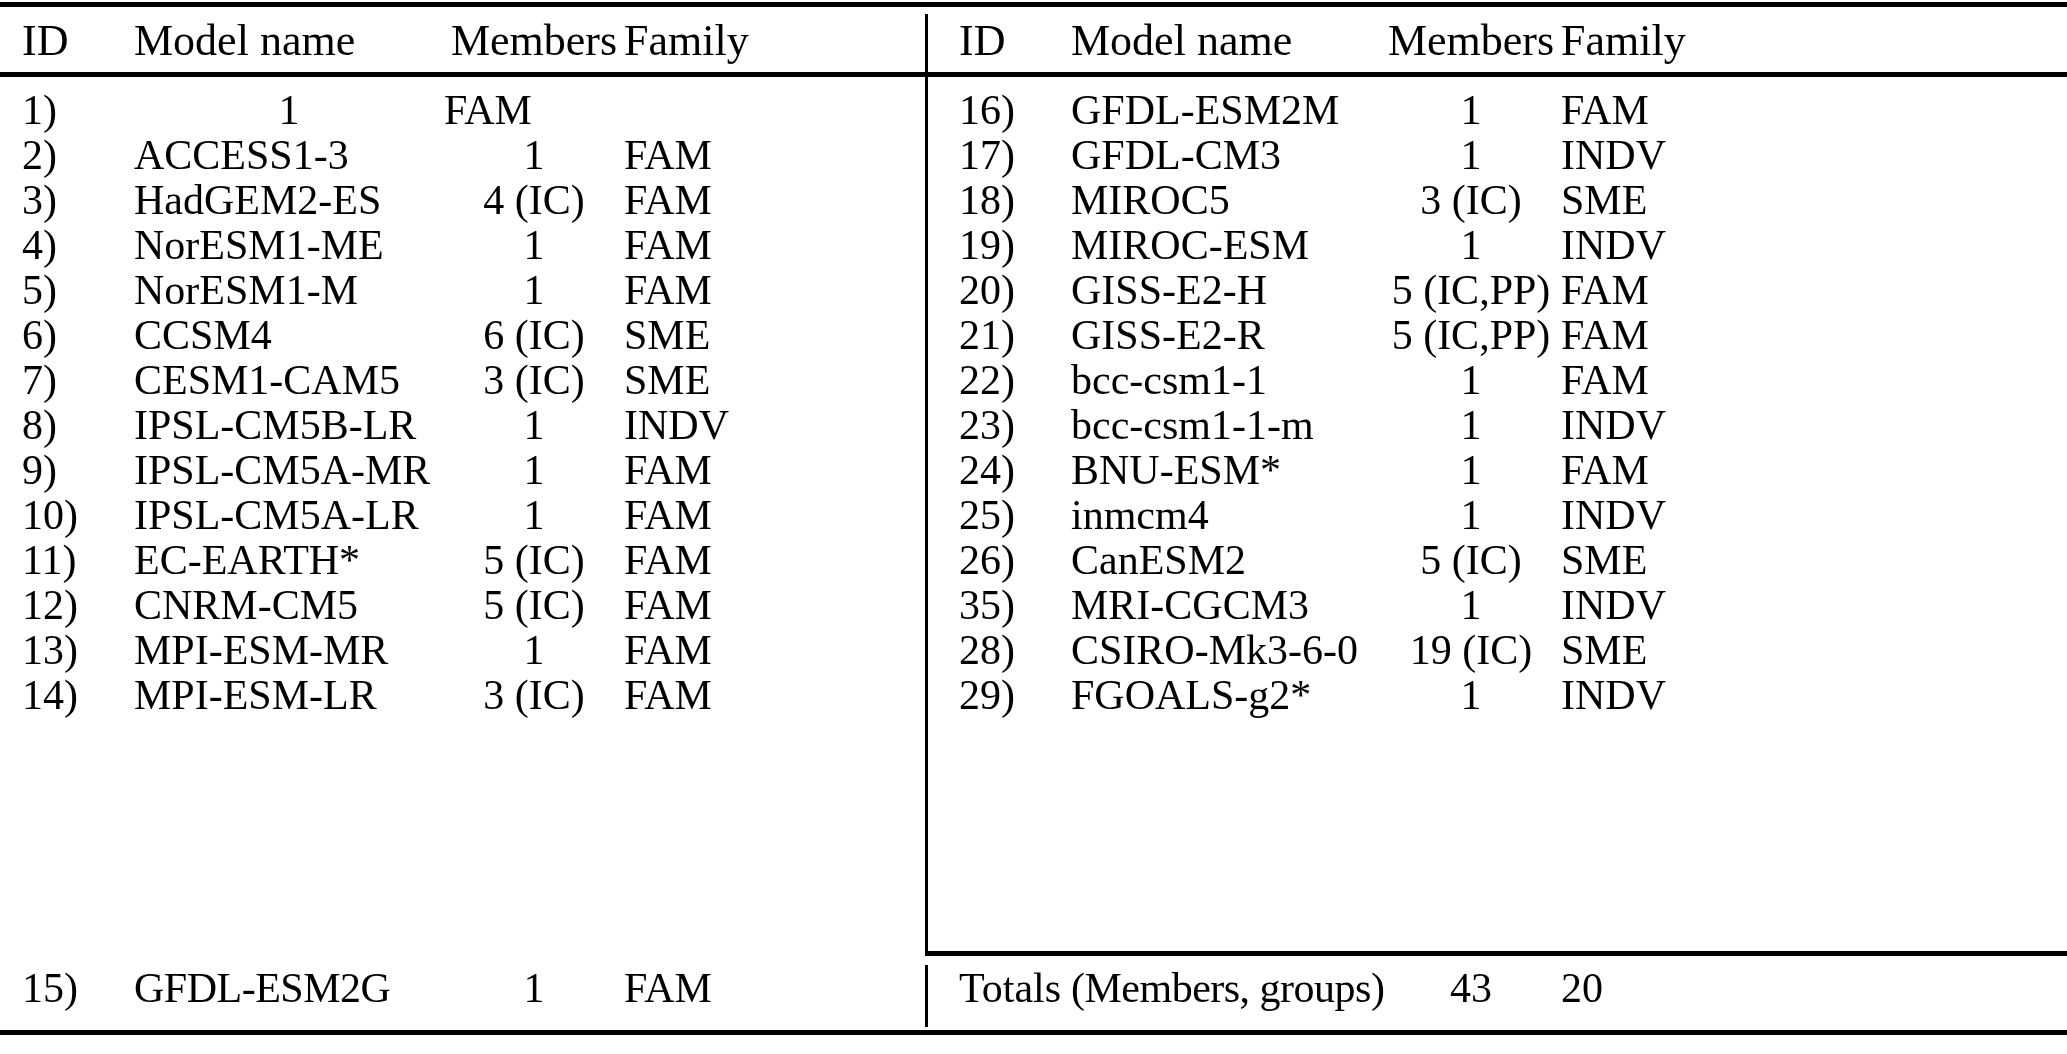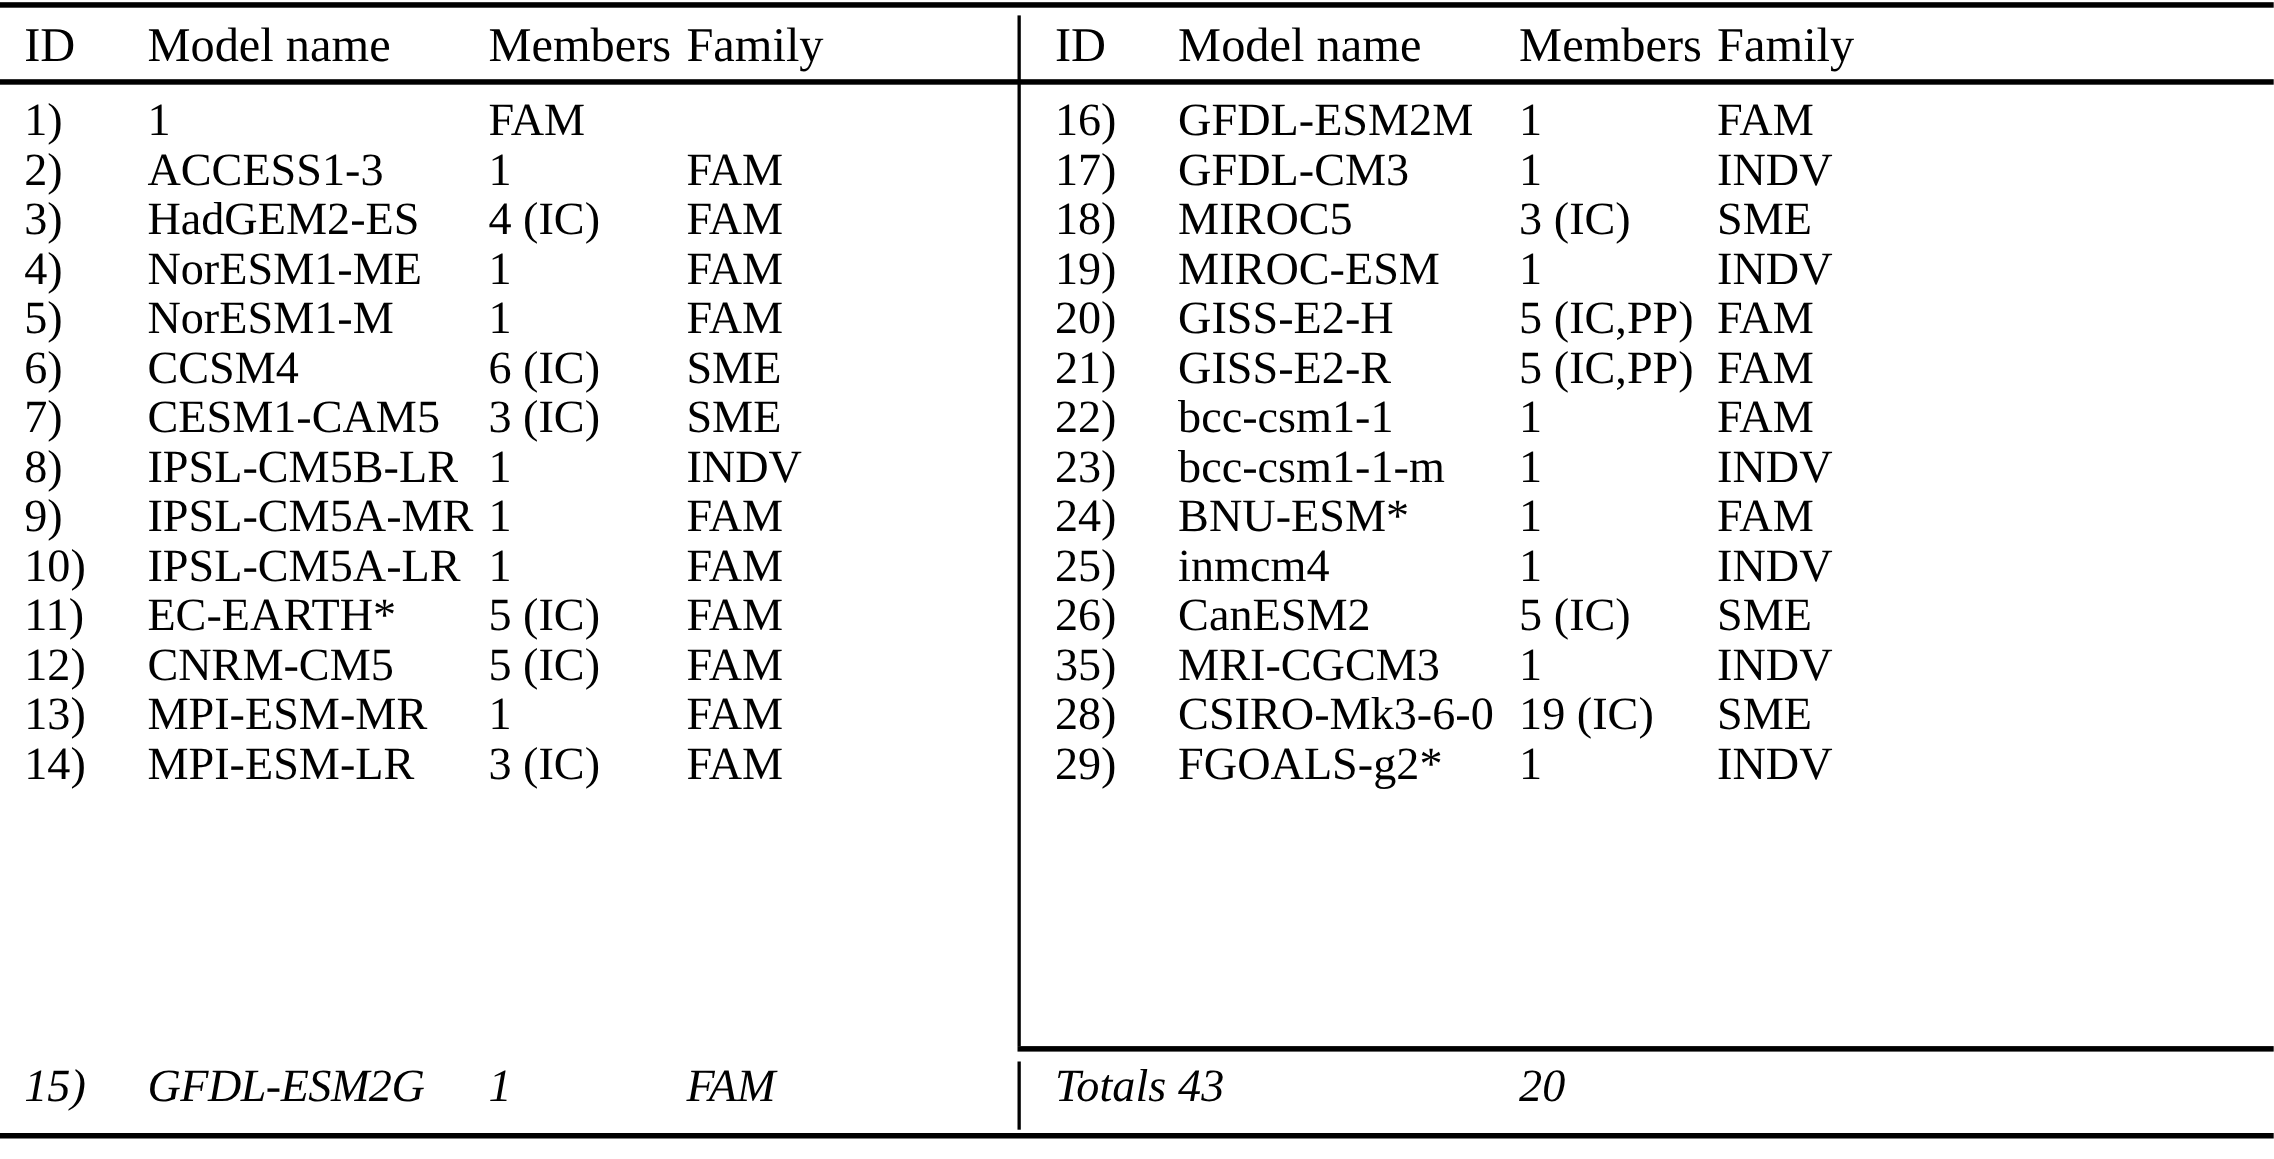--- a/index.html
+++ b/index.html
@@ -72,35 +72,34 @@
     align-items: center;
     font-size: 42px;
     line-height: 45px;
     white-space: nowrap;
   }
   .half-left .row  { padding-left: 22px; }
   .half-right .row { padding-left: 20px; }
 
   .cell-id     { text-align: left; }
   .cell-name   { text-align: left; }
-  .cell-mem    { text-align: left; }
+  .cell-mem    { text-align: center; }
   .cell-fam    { text-align: left; }
 
   .header-row {
     position: absolute;
     top: 16px;
     height: 50px;
     font-size: 44px;
     line-height: 50px;
   }
 
   .totals-row {
     position: absolute;
     top: 966px;
-    font-style: italic;
   }
 
   .totals-row .cell-name { letter-spacing: -0.5px; }
 </style>
 </head>
 <body>
 
 <div id="table-root">
 
   <div class="rule rule-top"></div>
@@ -301,18 +300,19 @@
     </div>
     <div class="row" style="top:673px">
       <span class="cell-id">29)</span>
       <span class="cell-name">FGOALS-g2*</span>
       <span class="cell-mem">1</span>
       <span class="cell-fam">INDV</span>
     </div>
 
     <div class="row totals-row">
       <span class="cell-id">Totals</span>
+      <span class="cell-name">(Members, groups)</span>
       <span class="cell-mem">43</span>
       <span class="cell-fam">20</span>
     </div>
   </div>
 
 </div>
 
 </body></html>

